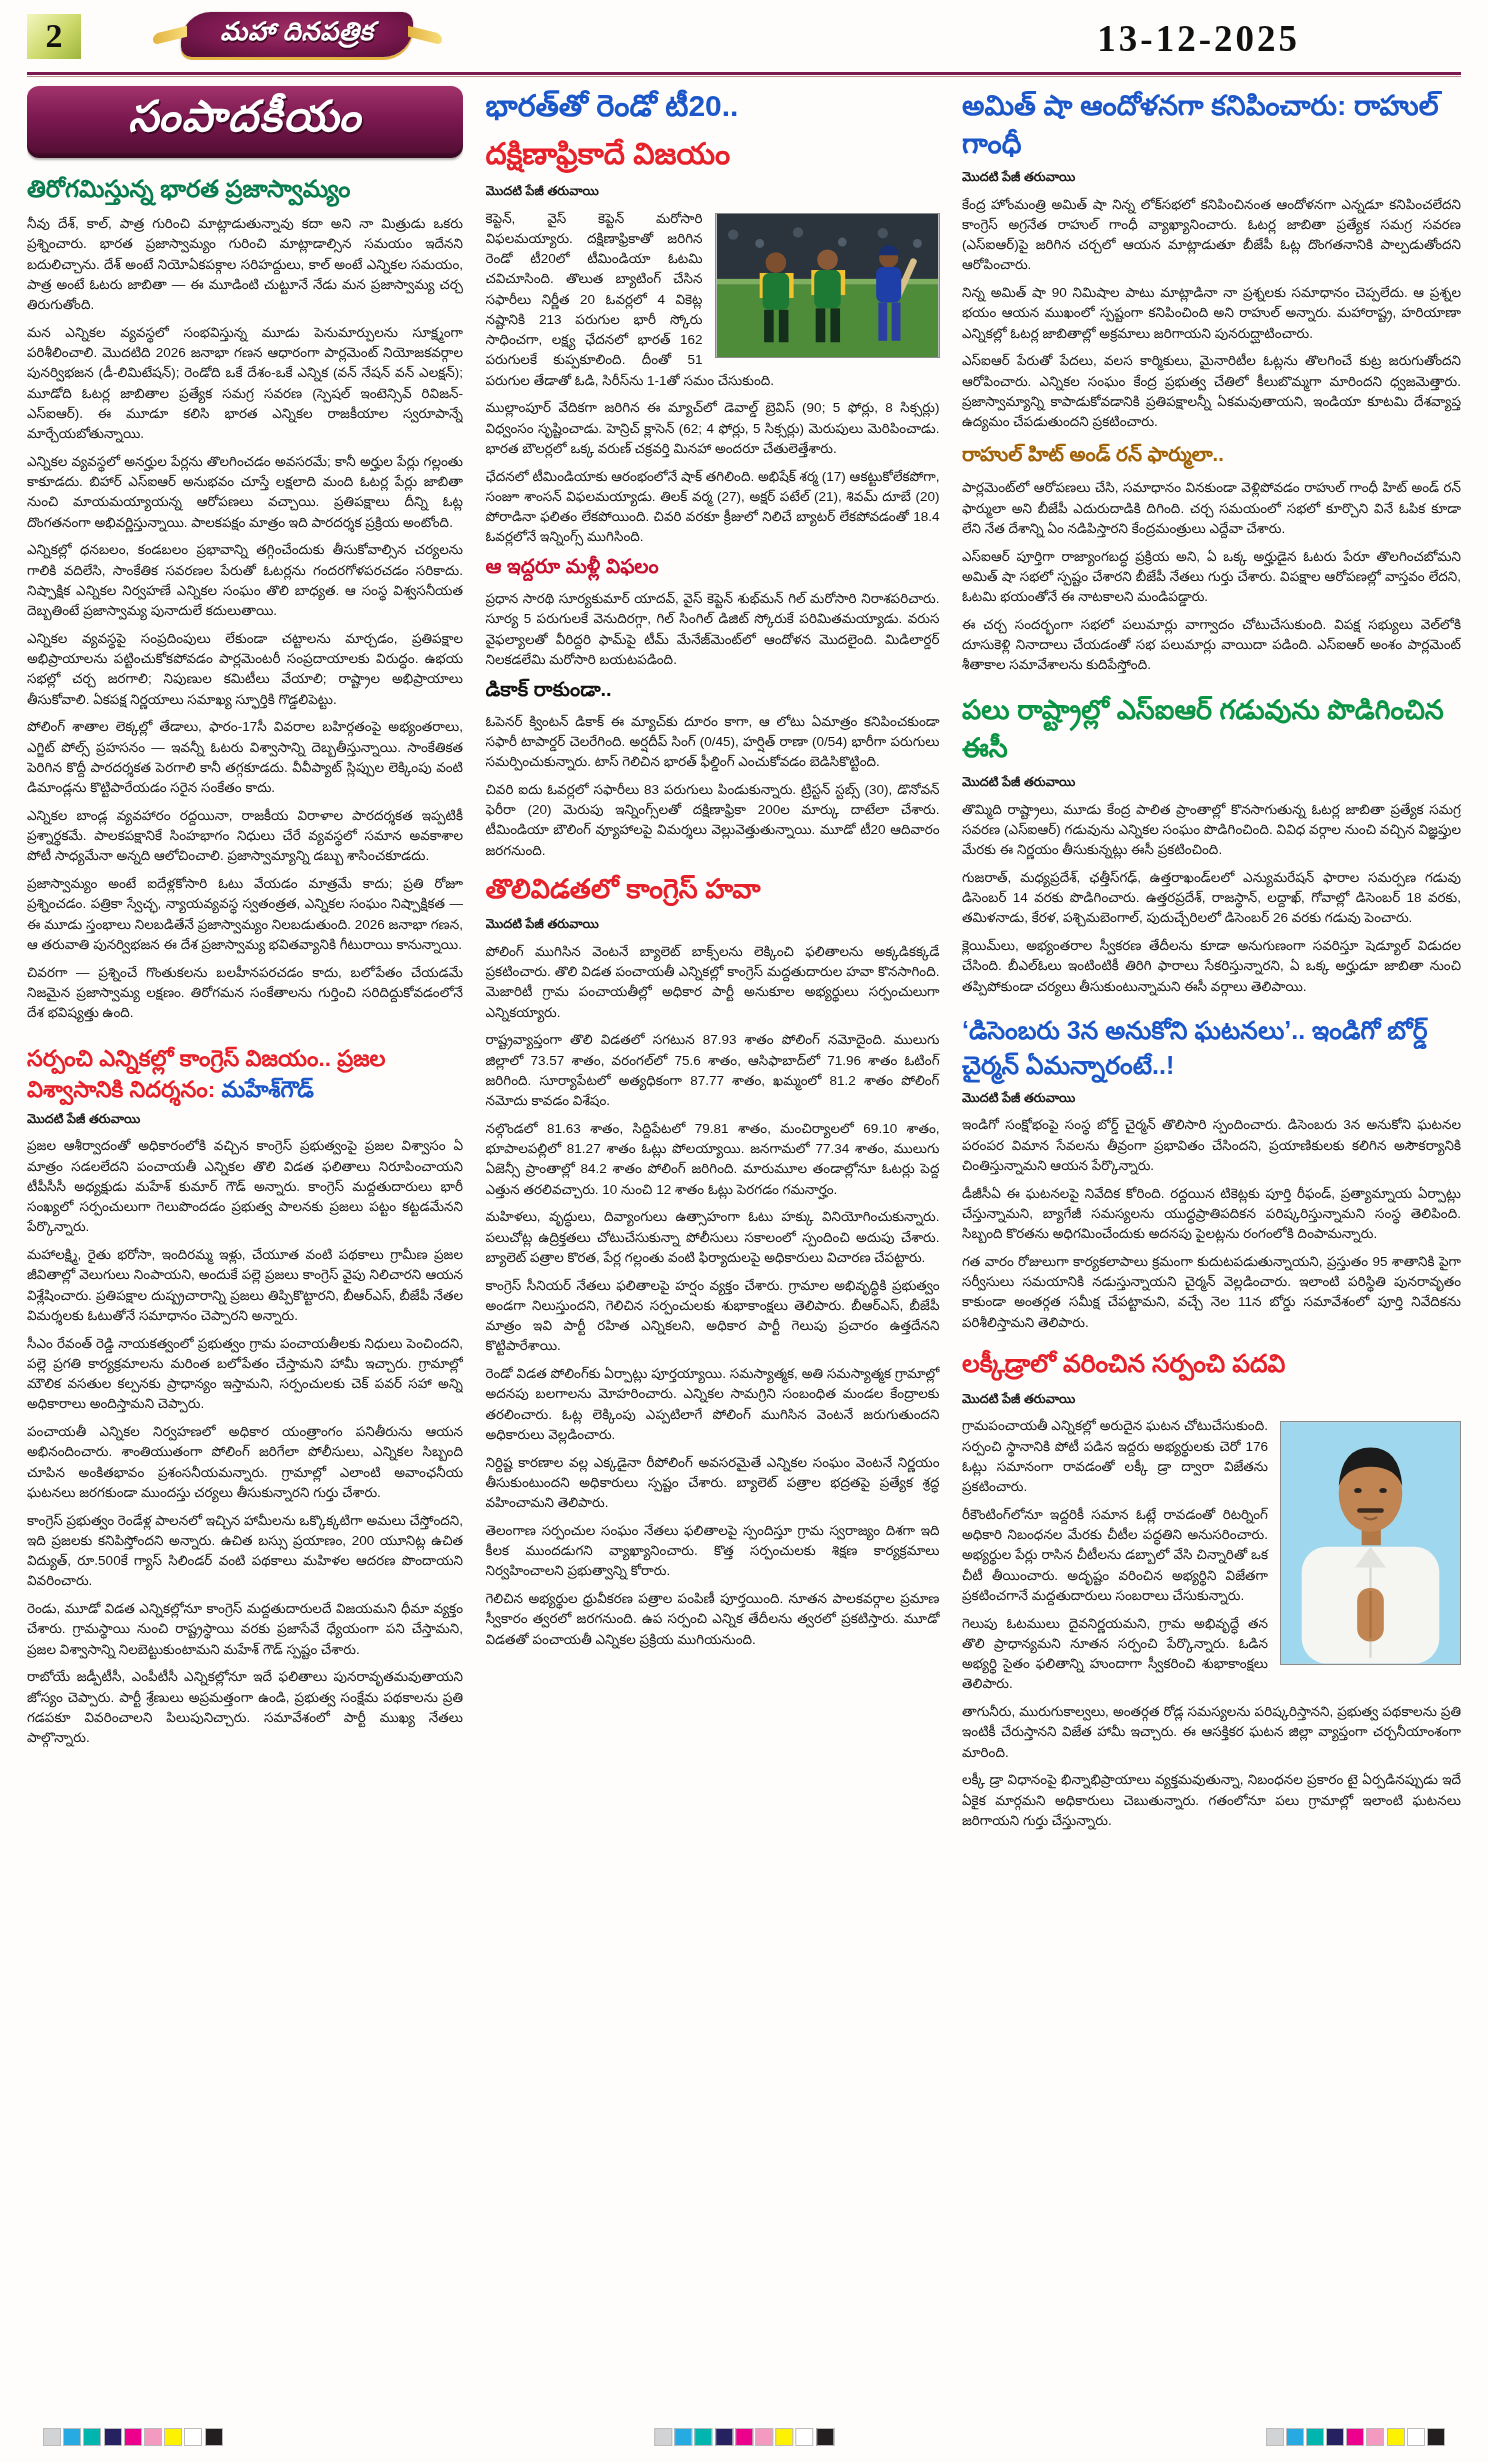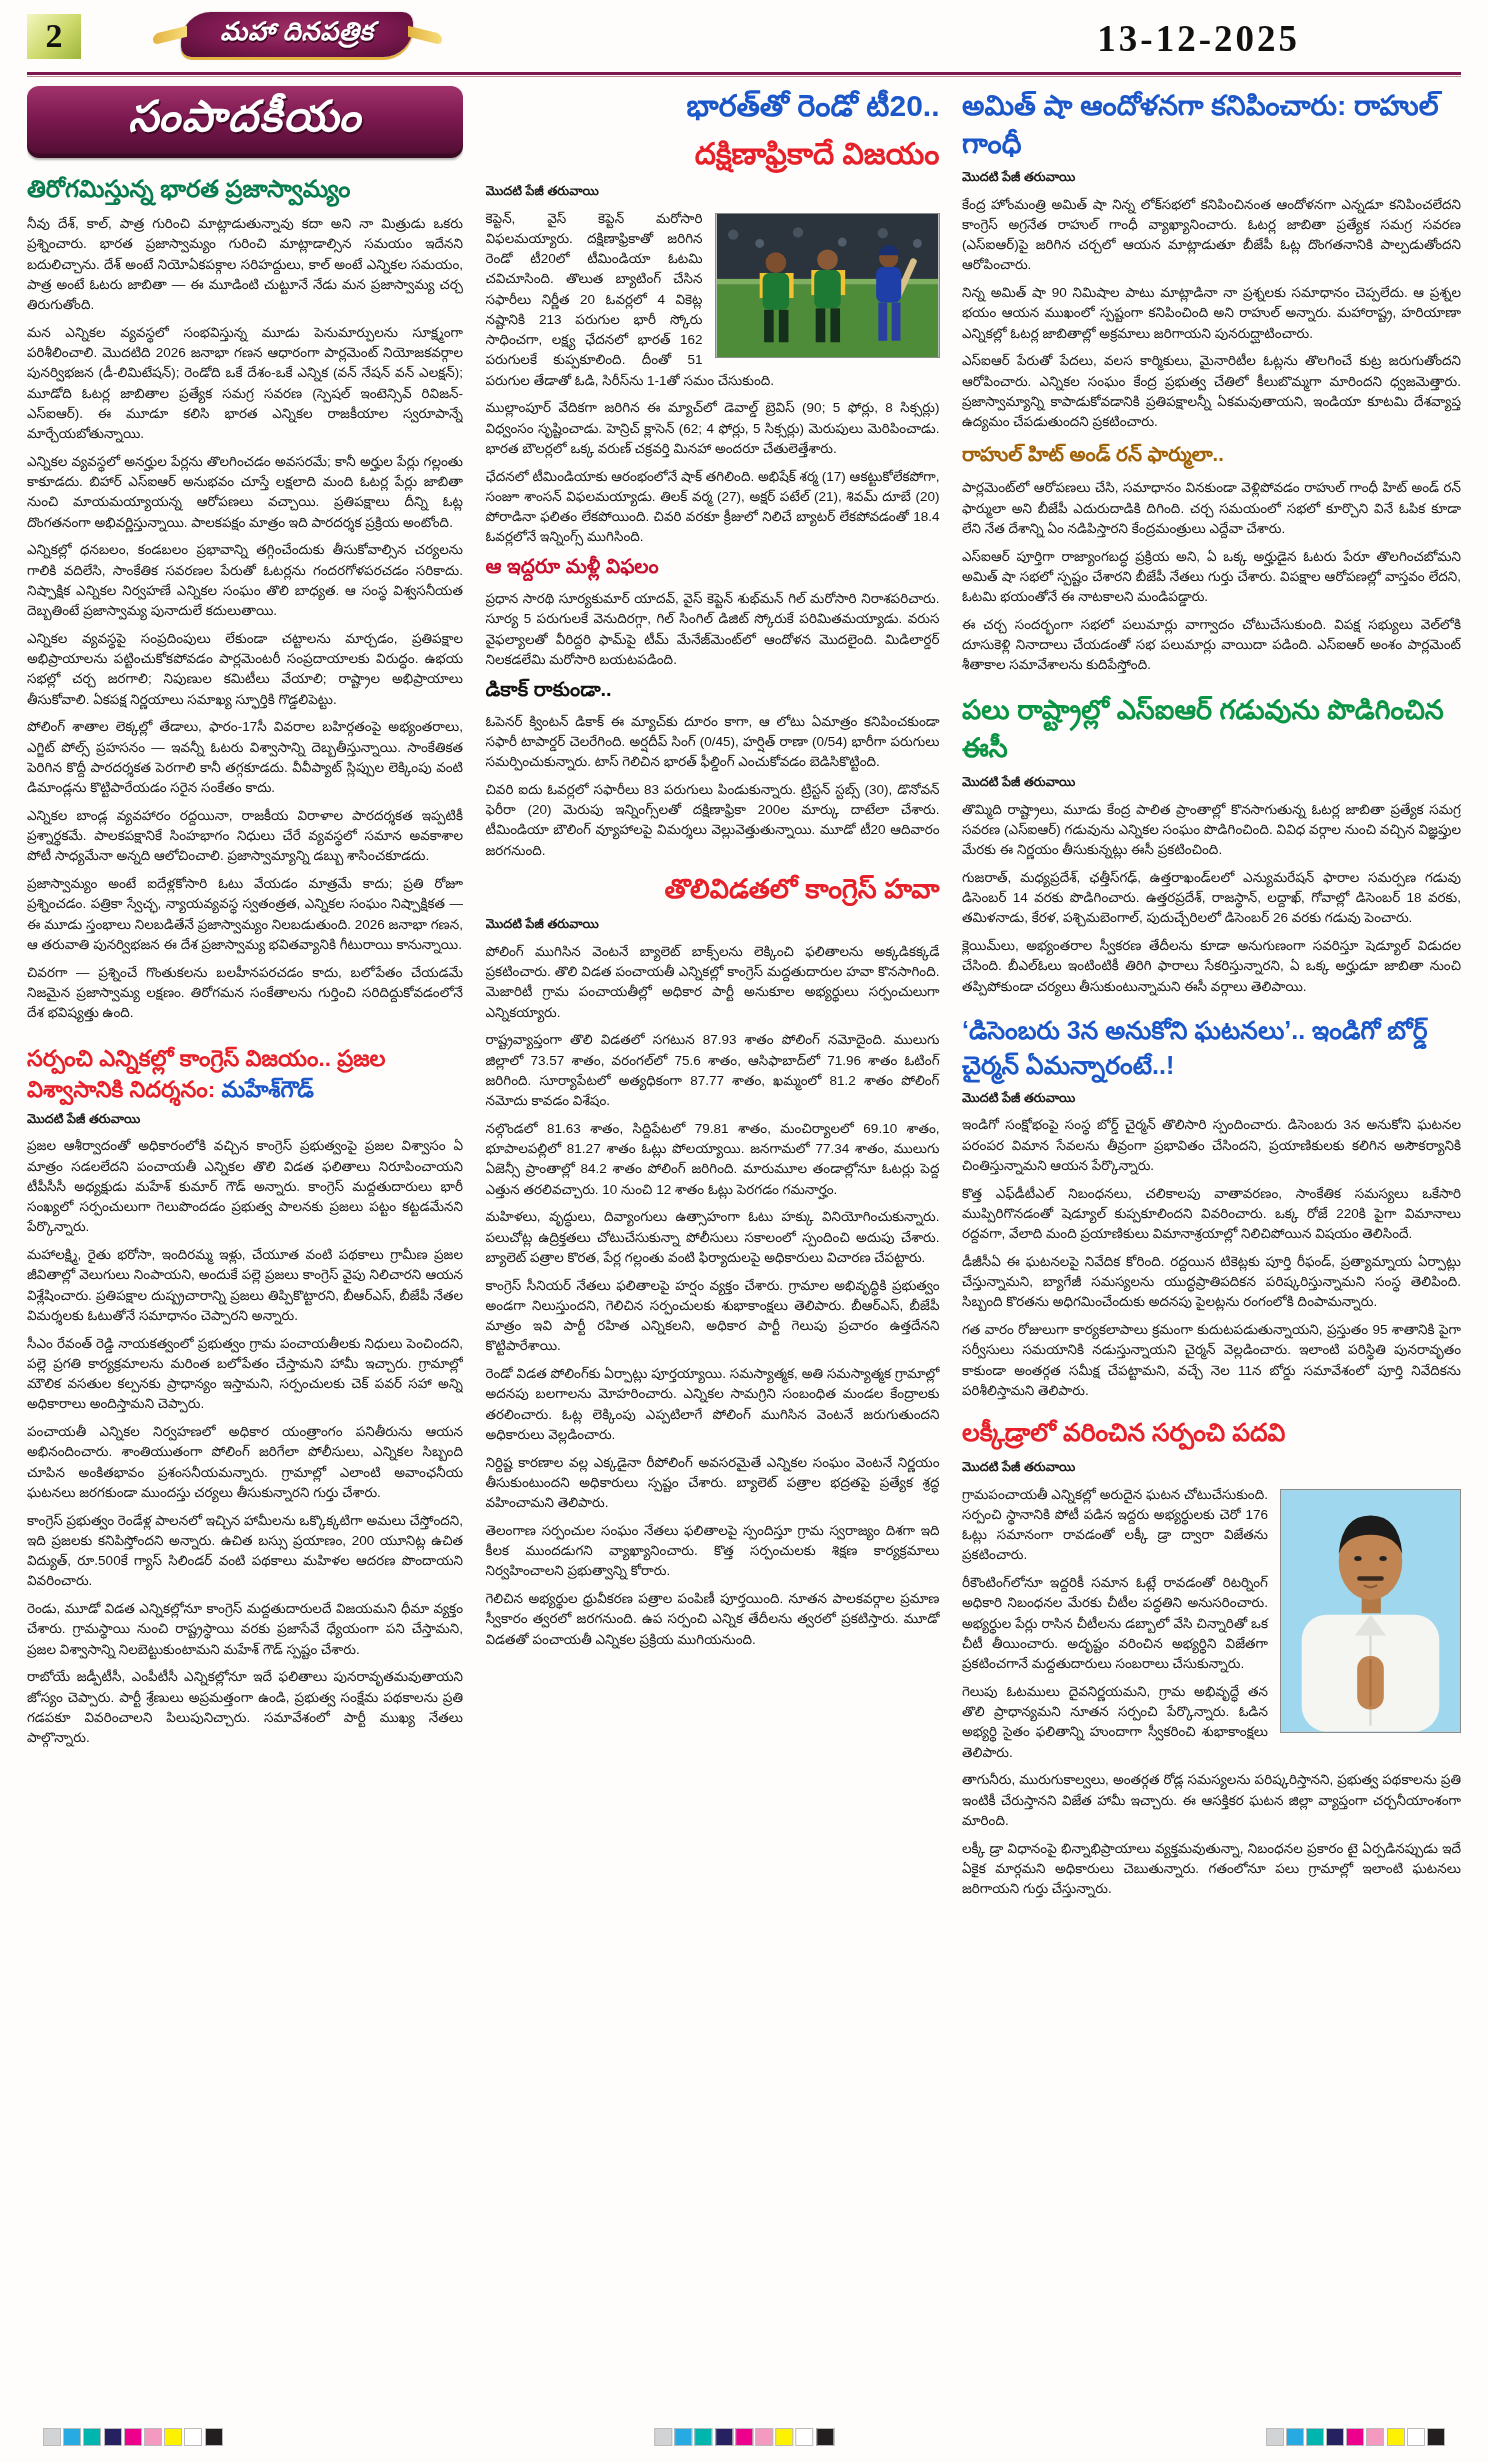--- a/index.html
+++ b/index.html
@@ -39,21 +39,21 @@
   .editorial-banner { width:100%; height:72px; margin:1.5px 0 15px;
     background:linear-gradient(180deg,#a2336b 0%, #7c1950 45%, #4e0c30 100%);
     border-radius:12px; display:flex; align-items:center; justify-content:center;
     box-shadow:inset 0 -4.5px 0 rgba(0,0,0,.25), 0 1.5px 2.2px rgba(0,0,0,.3); }
   .editorial-banner span { color:#fff; font-size:43px; font-weight:bold; font-style:italic;
     text-shadow:1.5px 2.2px 0 #3c0a24; letter-spacing:1.5px; }
   .h-editorial { color:#0a7d4f; font-size:24px; line-height:1.3; font-weight:bold; margin:3px 0 10.5px; }
   .h-blue   { color:#1c57c9; font-weight:bold; }
   .h-red    { color:#e62129; font-weight:bold; }
   .h-green  { color:#0b9444; font-weight:bold; }
-  .h-center { text-align:right; }
+  .h-center { text-align:left; }
   .t20-top  { font-size:30px; margin:4.5px 0 7.5px; }
   .t20-main { font-size:30px; margin:3px 0 6px; }
   .h-congress-hava { font-size:27px; margin:13.5px 0 4.5px; }
   .h-amit { font-size:28px; line-height:1.35; margin:3px 0 7.5px; }
   .h-sir  { font-size:27px; line-height:1.4; margin:16.5px 0 7.5px; }
   .h-indigo { font-size:25px; line-height:1.4; margin:16.5px 0 7.5px; }
   .h-lucky { font-size:25px; margin:16.5px 0 7.5px; }
   .h-sarpanch { font-size:22.5px; line-height:1.4; margin:19.5px 0 4.5px; }
   .name-blue { color:#1c57c9; }
   .sub-red   { color:#c8102e; font-size:20px; font-weight:bold; margin:7.5px 0 6px; }
@@ -217,21 +217,20 @@
       <div class="article-body">
           <p class="body-para">తొమ్మిది రాష్ట్రాలు, మూడు కేంద్ర పాలిత ప్రాంతాల్లో కొనసాగుతున్న ఓటర్ల జాబితా ప్రత్యేక సమగ్ర సవరణ (ఎస్ఐఆర్) గడువును ఎన్నికల సంఘం పొడిగించింది. వివిధ వర్గాల నుంచి వచ్చిన విజ్ఞప్తుల మేరకు ఈ నిర్ణయం తీసుకున్నట్లు ఈసీ ప్రకటించింది.</p>
           <p class="body-para">గుజరాత్, మధ్యప్రదేశ్, ఛత్తీస్‌గఢ్, ఉత్తరాఖండ్‌లలో ఎన్యుమరేషన్ ఫారాల సమర్పణ గడువు డిసెంబర్ 14 వరకు పొడిగించారు. ఉత్తరప్రదేశ్, రాజస్థాన్, లద్దాఖ్, గోవాల్లో డిసెంబర్ 18 వరకు, తమిళనాడు, కేరళ, పశ్చిమబెంగాల్, పుదుచ్చేరిలలో డిసెంబర్ 26 వరకు గడువు పెంచారు.</p>
           <p class="body-para">క్లెయిమ్‌లు, అభ్యంతరాల స్వీకరణ తేదీలను కూడా అనుగుణంగా సవరిస్తూ షెడ్యూల్ విడుదల చేసింది. బీఎల్ఓలు ఇంటింటికీ తిరిగి ఫారాలు సేకరిస్తున్నారని, ఏ ఒక్క అర్హుడూ జాబితా నుంచి తప్పిపోకుండా చర్యలు తీసుకుంటున్నామని ఈసీ వర్గాలు తెలిపాయి.</p>
         </div>
 
       <h2 class="h-blue h-indigo">‘డిసెంబరు 3న అనుకోని ఘటనలు’.. ఇండిగో బోర్డ్ చైర్మన్ ఏమన్నారంటే..!</h2>
       <div class="continuation">మొదటి పేజీ తరువాయి</div>
       <div class="article-body">
           <p class="body-para">ఇండిగో సంక్షోభంపై సంస్థ బోర్డ్ చైర్మన్ తొలిసారి స్పందించారు. డిసెంబరు 3న అనుకోని ఘటనల పరంపర విమాన సేవలను తీవ్రంగా ప్రభావితం చేసిందని, ప్రయాణికులకు కలిగిన అసౌకర్యానికి చింతిస్తున్నామని ఆయన పేర్కొన్నారు.</p>
-          <p class="body-para">కొత్త ఎఫ్‌డీటీఎల్ నిబంధనలు, చలికాలపు వాతావరణం, సాంకేతిక సమస్యలు ఒకేసారి ముప్పిరిగొనడంతో షెడ్యూల్ కుప్పకూలిందని వివరించారు. ఒక్క రోజే 220కి పైగా విమానాలు రద్దవగా, వేలాది మంది ప్రయాణికులు విమానాశ్రయాల్లో నిలిచిపోయిన విషయం తెలిసిందే.</p>
           <p class="body-para">డీజీసీఏ ఈ ఘటనలపై నివేదిక కోరింది. రద్దయిన టికెట్లకు పూర్తి రీఫండ్, ప్రత్యామ్నాయ ఏర్పాట్లు చేస్తున్నామని, బ్యాగేజీ సమస్యలను యుద్ధప్రాతిపదికన పరిష్కరిస్తున్నామని సంస్థ తెలిపింది. సిబ్బంది కొరతను అధిగమించేందుకు అదనపు పైలట్లను రంగంలోకి దింపామన్నారు.</p>
           <p class="body-para">గత వారం రోజులుగా కార్యకలాపాలు క్రమంగా కుదుటపడుతున్నాయని, ప్రస్తుతం 95 శాతానికి పైగా సర్వీసులు సమయానికి నడుస్తున్నాయని చైర్మన్ వెల్లడించారు. ఇలాంటి పరిస్థితి పునరావృతం కాకుండా అంతర్గత సమీక్ష చేపట్టామని, వచ్చే నెల 11న బోర్డు సమావేశంలో పూర్తి నివేదికను పరిశీలిస్తామని తెలిపారు.</p>
         </div>
 
       <h2 class="h-red h-lucky">లక్కీడ్రాలో వరించిన సర్పంచి పదవి</h2>
       <div class="continuation">మొదటి పేజీ తరువాయి</div>
       <div class="article-body">
         <div class="photo photo-man">
           <svg viewBox="0 0 242 326">
             <rect width="242" height="326" fill="#a8dcf0"></rect>

